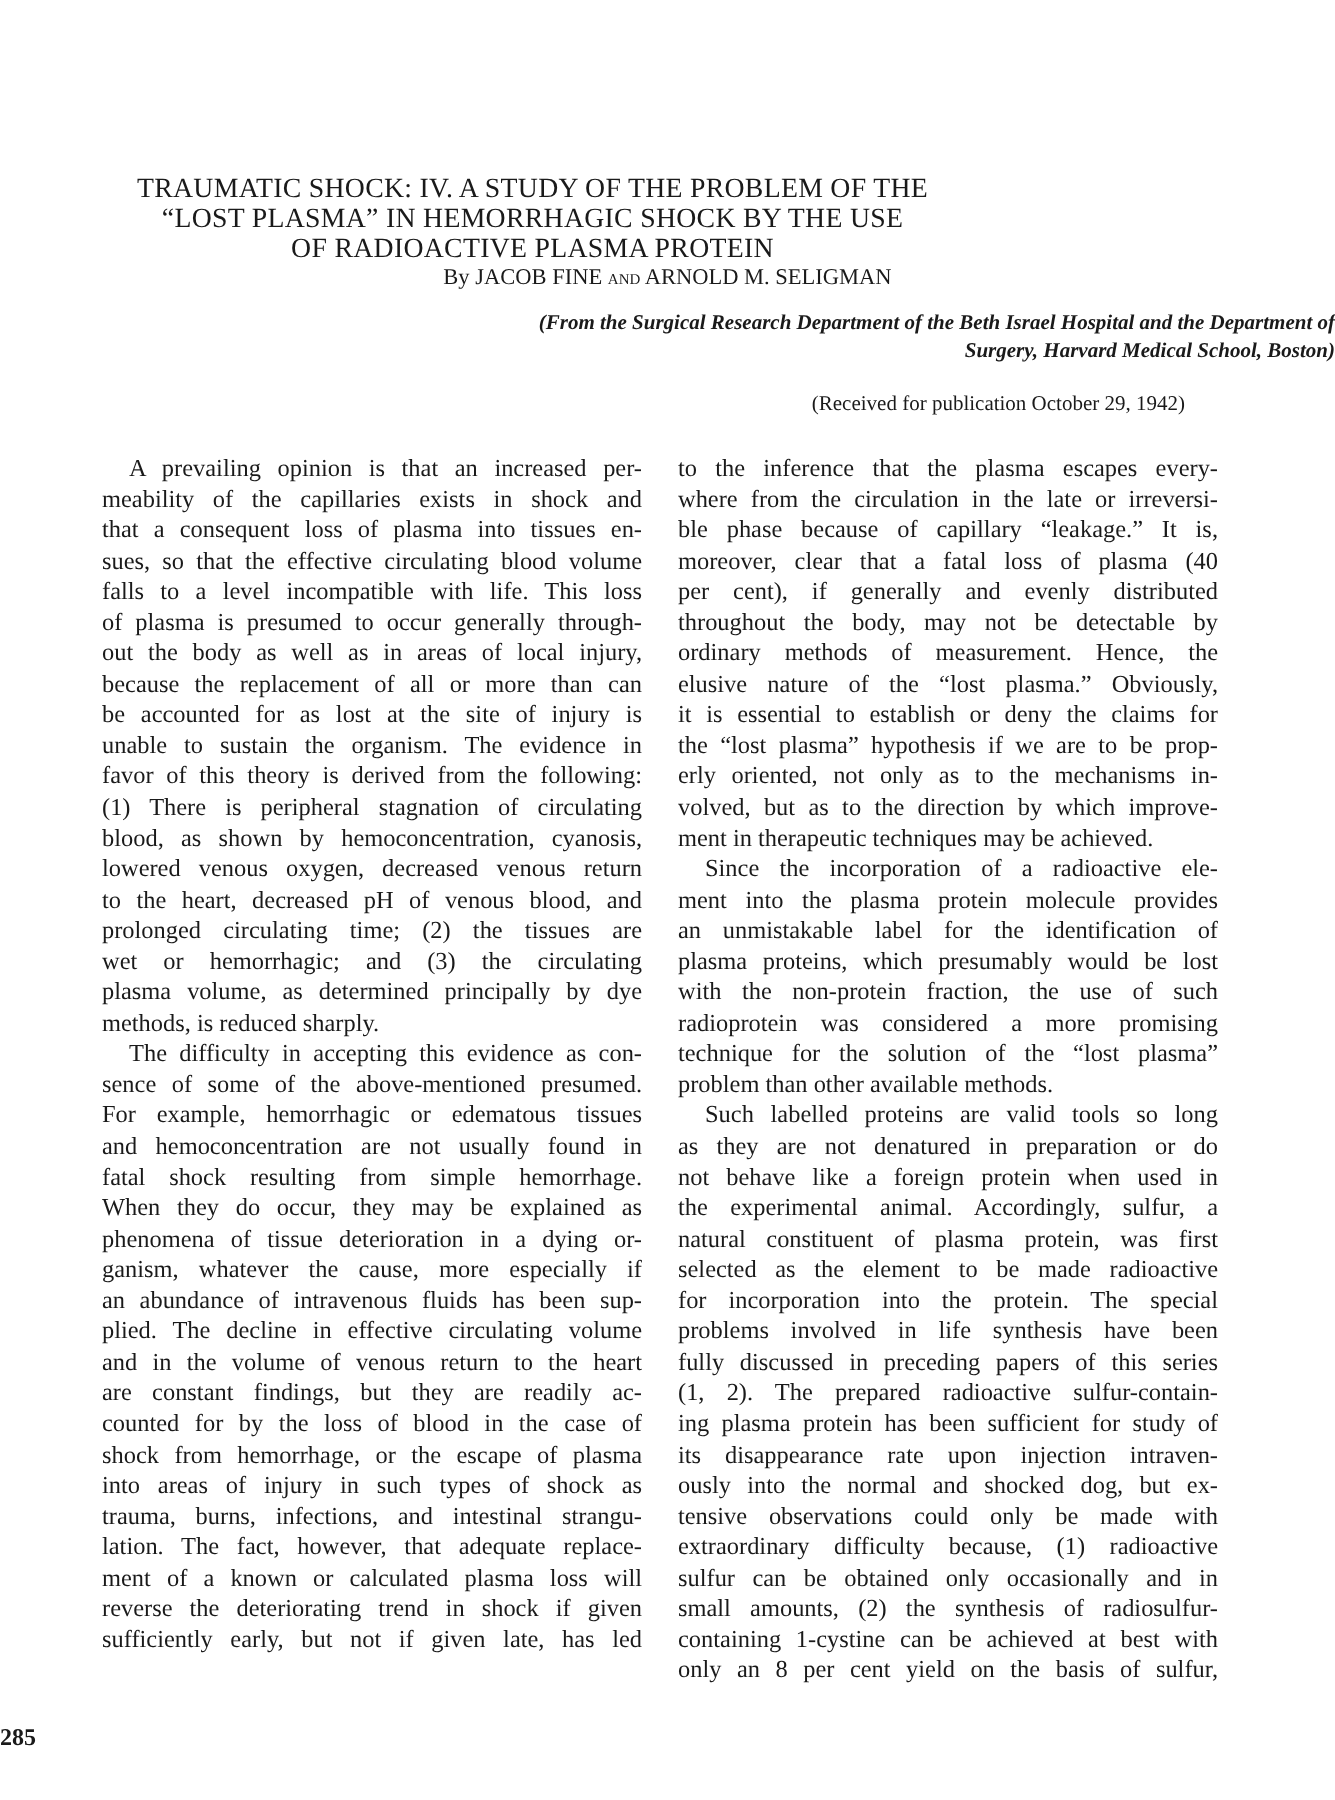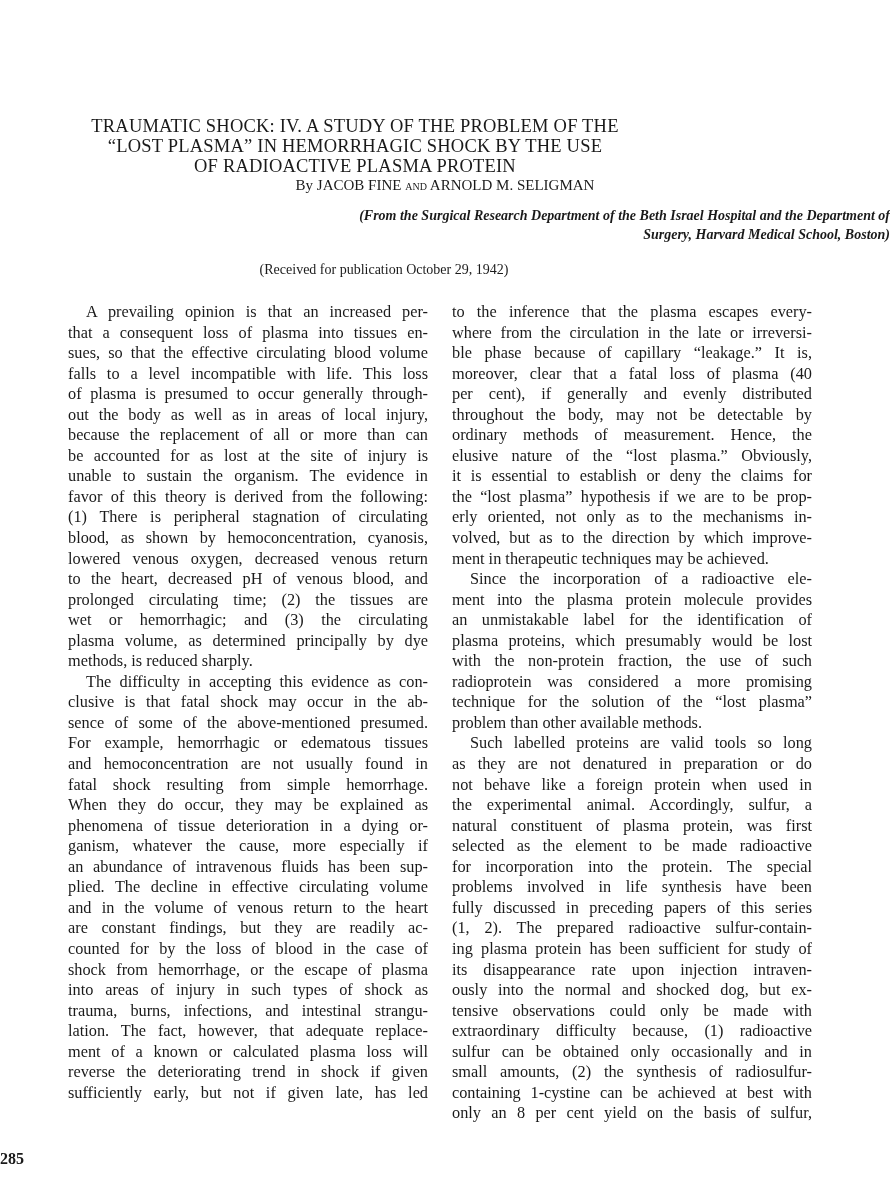--- a/index.html
+++ b/index.html
@@ -4,21 +4,21 @@
 <style>
   html, body { margin:0; padding:0; background:#ffffff; }
   body { width:890px; height:1200px; position:relative; overflow:hidden;
          font-family:"Liberation Serif","DejaVu Serif",serif; color:#1a1a1a; }
   .title { position:absolute; left:0; width:710px; text-align:center;
            font-size:18.5px; letter-spacing:0.2px; line-height:20px; }
   .byline { position:absolute; left:0; width:890px; top:177px; text-align:center; font-size:15px; }
   .sc { font-size:10px; }
   .affil { position:absolute; left:0; width:890px; text-align:right;
            font-style:italic; font-weight:bold; font-size:14px; line-height:19px; }
-  .received { position:absolute; left:0; width:768px; top:262px; text-align:center; font-size:14px; }
+  .received { position:absolute; left:0; width:768px; top:262px; text-align:right; font-size:14px;padding-left:22px; }
   .col { position:absolute; top:302px; font-size:16.3px; line-height:20.55px; }
   .col.left { left:68px; width:360px; }
   .col.right { left:452px; width:360px; }
   .ln { display:block; height:20.55px; white-space:nowrap; text-align:justify;
         text-align-last:justify; }
   .ln.last { text-align-last:left; }
   .ln.ind { text-indent:18px; }
   .pagenum { position:absolute; top:1150px; left:0; width:782px; font-size:16px; font-weight:bold; }
 </style>
 </head>
@@ -37,39 +37,39 @@
   </div>
 
   <div class="affil" style="top:206px">(From the Surgical Research Department of the Beth Israel Hospital and the Department of</div>
   <div class="affil" style="top:225px">Surgery, Harvard Medical School, Boston)</div>
 
   <div class="received">(Received for publication October 29, 1942)</div>
 </div>
 
 <div class="col left" id="col-left">
     <span class="ln ind">A prevailing opinion is that an increased per-</span>
+    <span class="ln">meability of the capillaries exists in shock and</span>
     <span class="ln">that a consequent loss of plasma into tissues en-</span>
     <span class="ln">sues, so that the effective circulating blood volume</span>
     <span class="ln">falls to a level incompatible with life.  This loss</span>
     <span class="ln">of plasma is presumed to occur generally through-</span>
     <span class="ln">out the body as well as in areas of local injury,</span>
     <span class="ln">because the replacement of all or more than can</span>
     <span class="ln">be accounted for as lost at the site of injury is</span>
     <span class="ln">unable to sustain the organism.  The evidence in</span>
     <span class="ln">favor of this theory is derived from the following:</span>
     <span class="ln">(1) There is peripheral stagnation of circulating</span>
     <span class="ln">blood, as shown by hemoconcentration, cyanosis,</span>
     <span class="ln">lowered venous oxygen, decreased venous return</span>
     <span class="ln">to the heart, decreased pH of venous blood, and</span>
     <span class="ln">prolonged circulating time; (2) the tissues are</span>
     <span class="ln">wet or hemorrhagic; and (3) the circulating</span>
     <span class="ln">plasma volume, as determined principally by dye</span>
     <span class="ln last">methods, is reduced sharply.</span>
     <span class="ln ind">The difficulty in accepting this evidence as con-</span>
-    <span class="ln">clusive is that fatal shock may occur in the ab-</span>
     <span class="ln">sence of some of the above-mentioned presumed.</span>
     <span class="ln">For example, hemorrhagic or edematous tissues</span>
     <span class="ln">and hemoconcentration are not usually found in</span>
     <span class="ln">fatal shock resulting from simple hemorrhage.</span>
     <span class="ln">When they do occur, they may be explained as</span>
     <span class="ln">phenomena of tissue deterioration in a dying or-</span>
     <span class="ln">ganism, whatever the cause, more especially if</span>
     <span class="ln">an abundance of intravenous fluids has been sup-</span>
     <span class="ln">plied.  The decline in effective circulating volume</span>
     <span class="ln">and in the volume of venous return to the heart</span>

